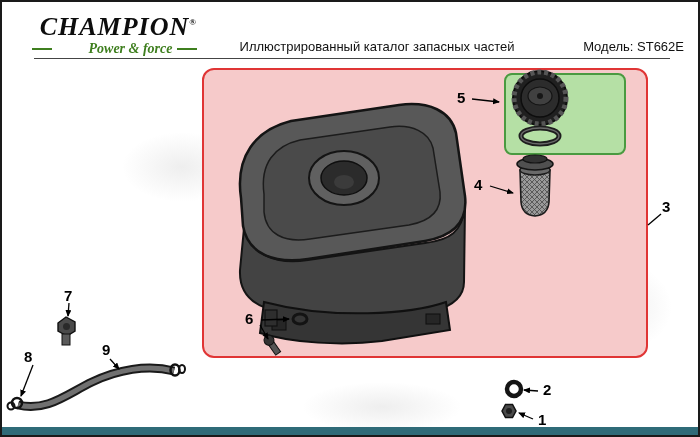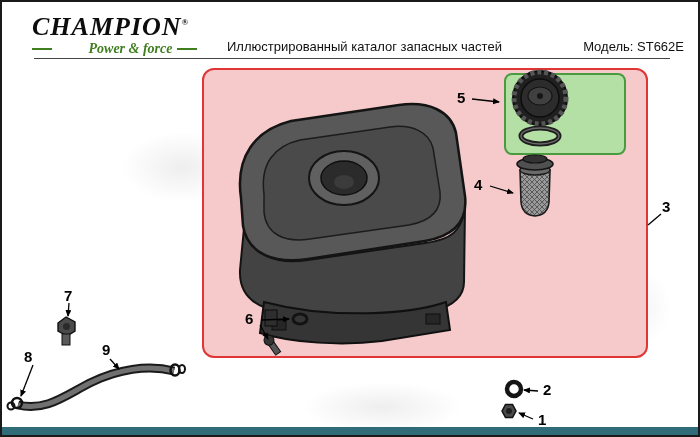--- a/index.html
+++ b/index.html
@@ -2,33 +2,33 @@
 <html><head>
 <meta charset="utf-8">
 <style>
   * { margin:0; padding:0; box-sizing:border-box; }
   html,body { width:700px; height:437px; background:#e8e8e8; font-family:"Liberation Sans", sans-serif; }
   .page {
     position:relative; width:700px; height:437px; background:#ffffff;
     border:2px solid #1a1a1a; overflow:hidden;
   }
   
-  .logo { position:absolute; left:30px; top:7px; width:165px; text-align:left; z-index:10; }
+  .logo { position:absolute; left:30px; top:7px; width:165px; text-align:right; z-index:10; }
   .brand {
     font-family:"Liberation Serif", serif; font-style:italic; font-weight:bold;
     font-size:26px; letter-spacing:1px; color:#0d0d0d; line-height:26px; white-space:nowrap;
   }
   .brand sup { font-size:9px; font-style:normal; vertical-align:super; }
   .tagline-row { display:flex; align-items:center; justify-content:center; gap:5px; margin-top:1px; }
   .tagline-rule { height:2px; width:20px; background:#3f7f1f; }
   .tagline {
     font-family:"Liberation Serif", serif; font-style:italic; font-weight:bold;
     font-size:14px; color:#3f7f1f; white-space:nowrap;margin-left:32px;
   }
-  .catalog-title { position:absolute; left:225px; top:37px; width:300px; font-size:13px; color:#111; z-index:10; }
+  .catalog-title { position:absolute; left:225px; top:37px; width:300px; text-align:center; font-size:13px; color:#111; z-index:10; }
   .model { position:absolute; left:562px; top:37px; width:120px; font-size:13px; color:#111; z-index:10;text-align:right; }
   .header-rule { position:absolute; left:32px; top:56px; width:636px; height:0; border-top:1px solid #444; z-index:10; }
   
   .blob { position:absolute; border-radius:50%; background:radial-gradient(closest-side, rgba(90,90,90,0.10), rgba(0,0,0,0)); z-index:1; }
   .blob1 { left:120px; top:130px; width:120px; height:70px; }
   .blob2 { left:560px; top:260px; width:110px; height:90px; }
   .blob3 { left:300px; top:380px; width:160px; height:50px; }
   .red-box {
     position:absolute; left:200px; top:66px; width:446px; height:290px;
     background:#f6caca; border:2px solid #e03535; border-radius:12px; z-index:2;

